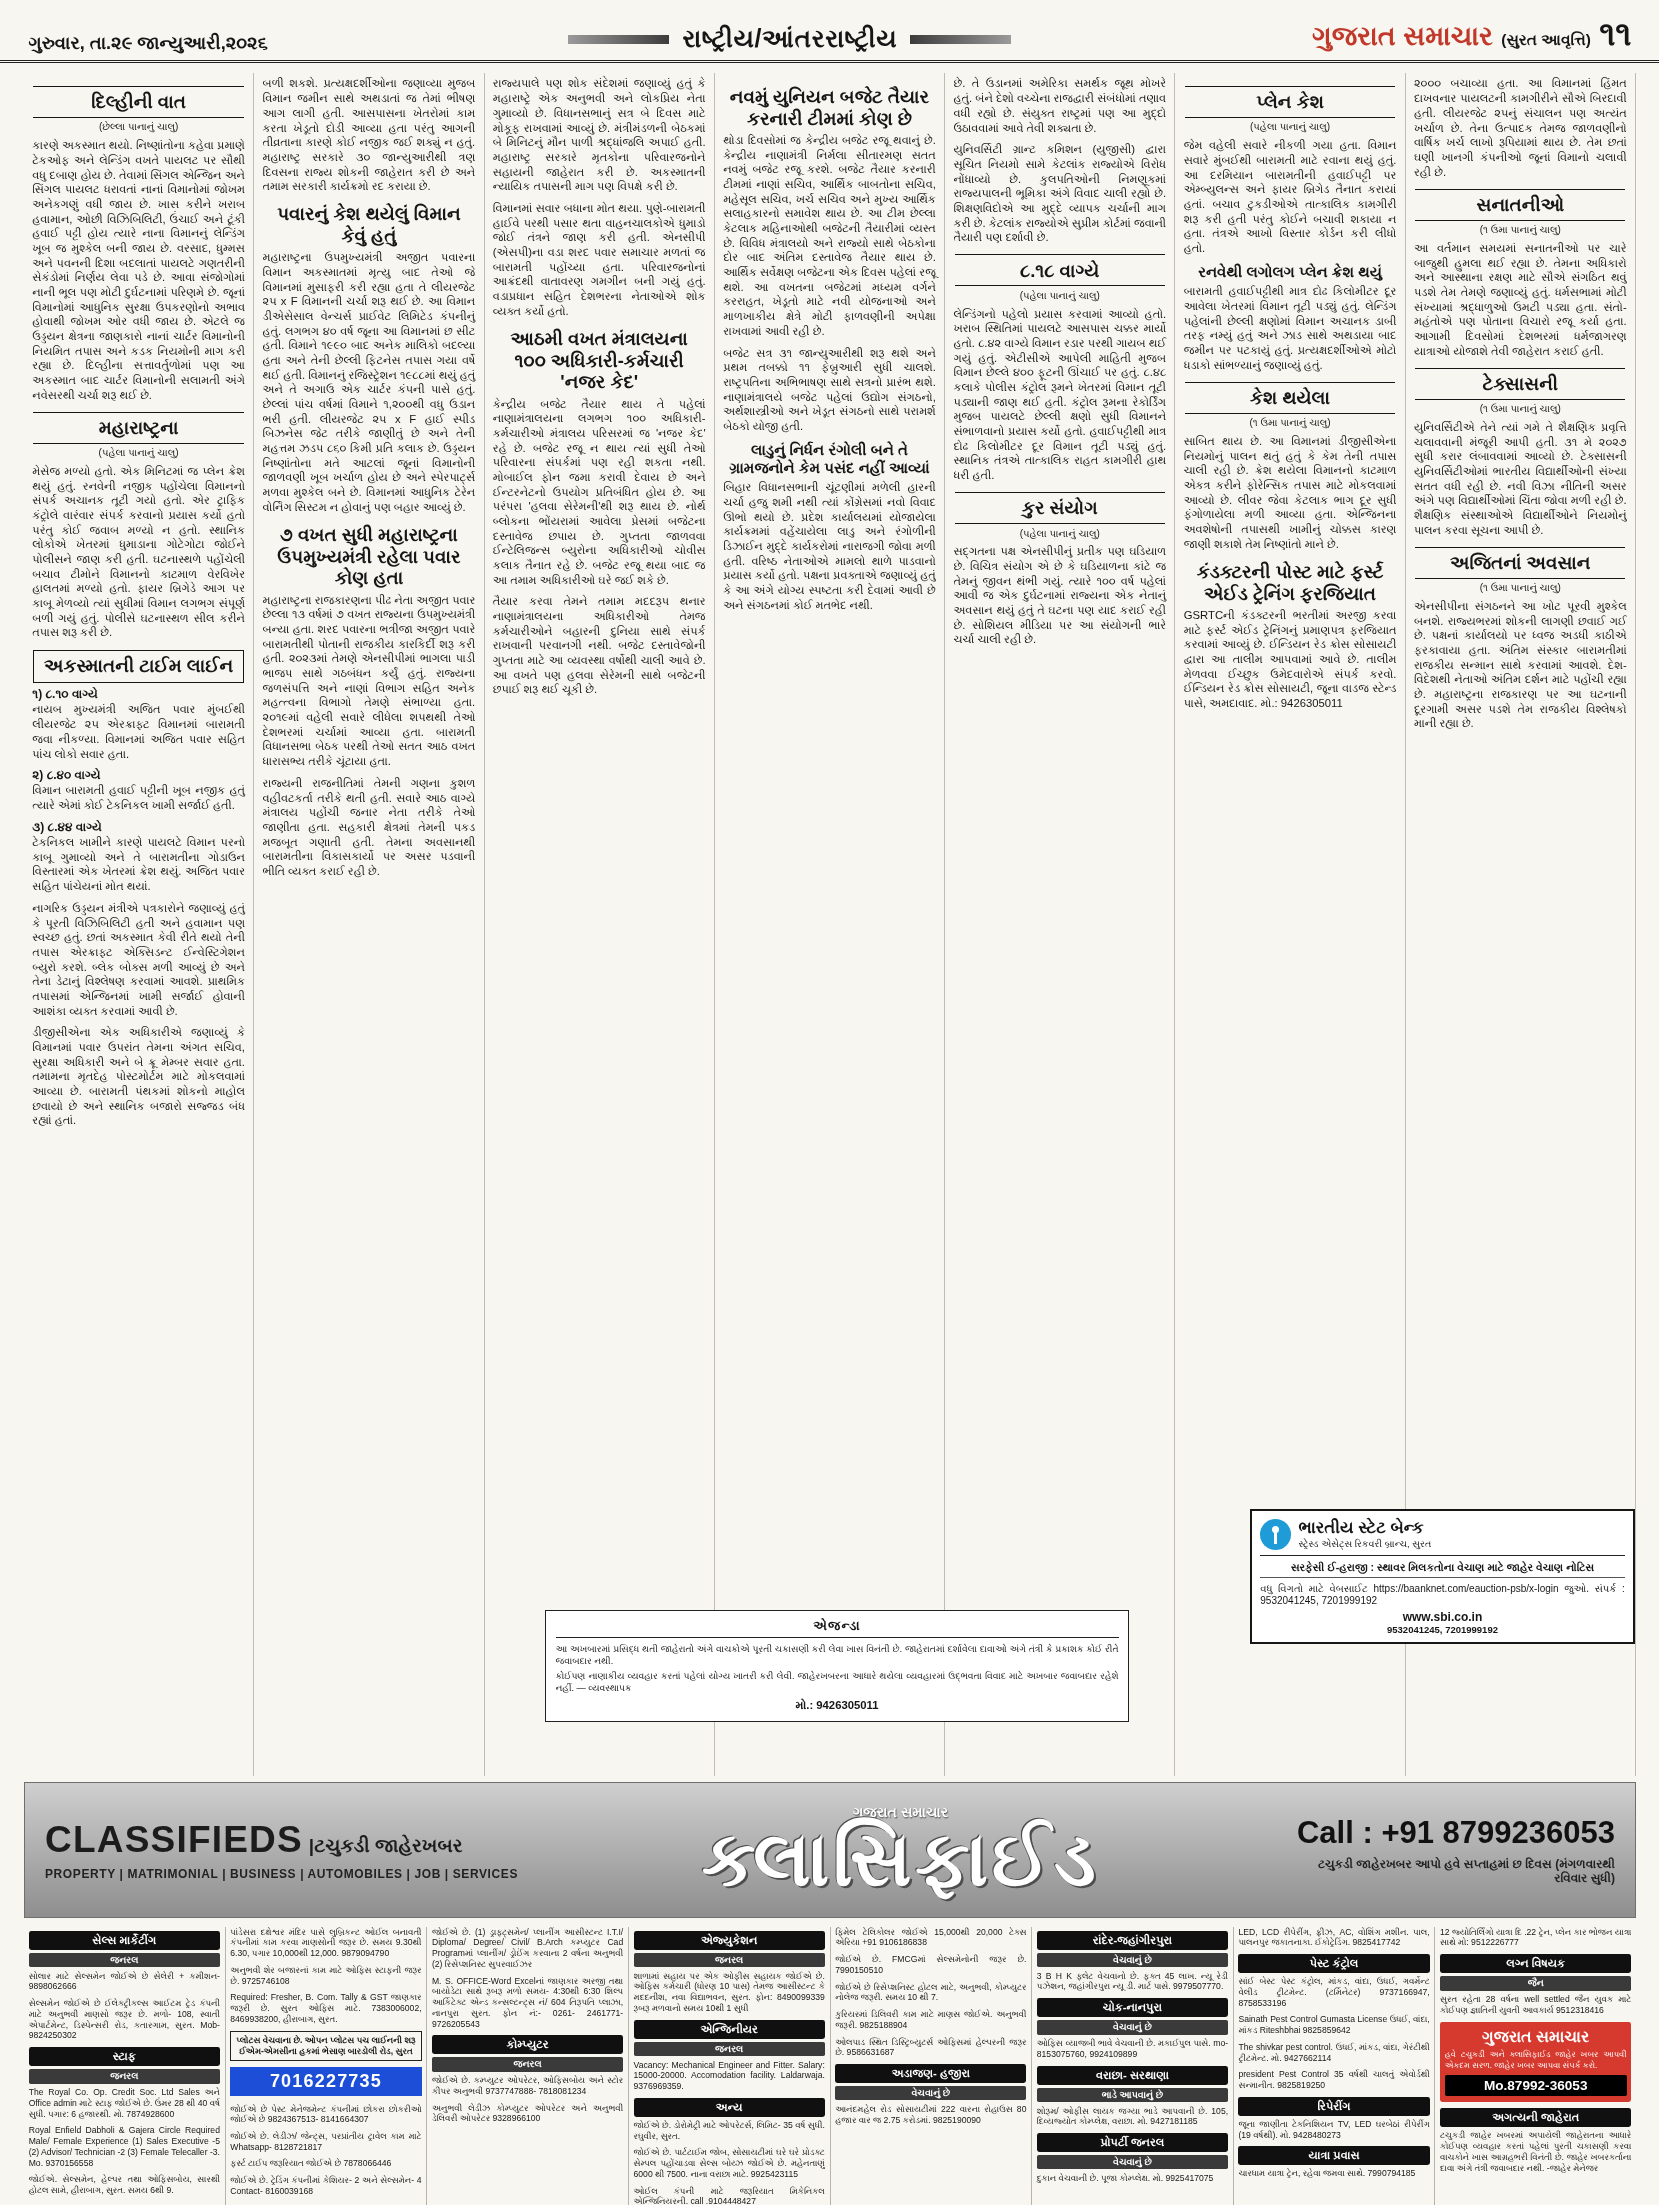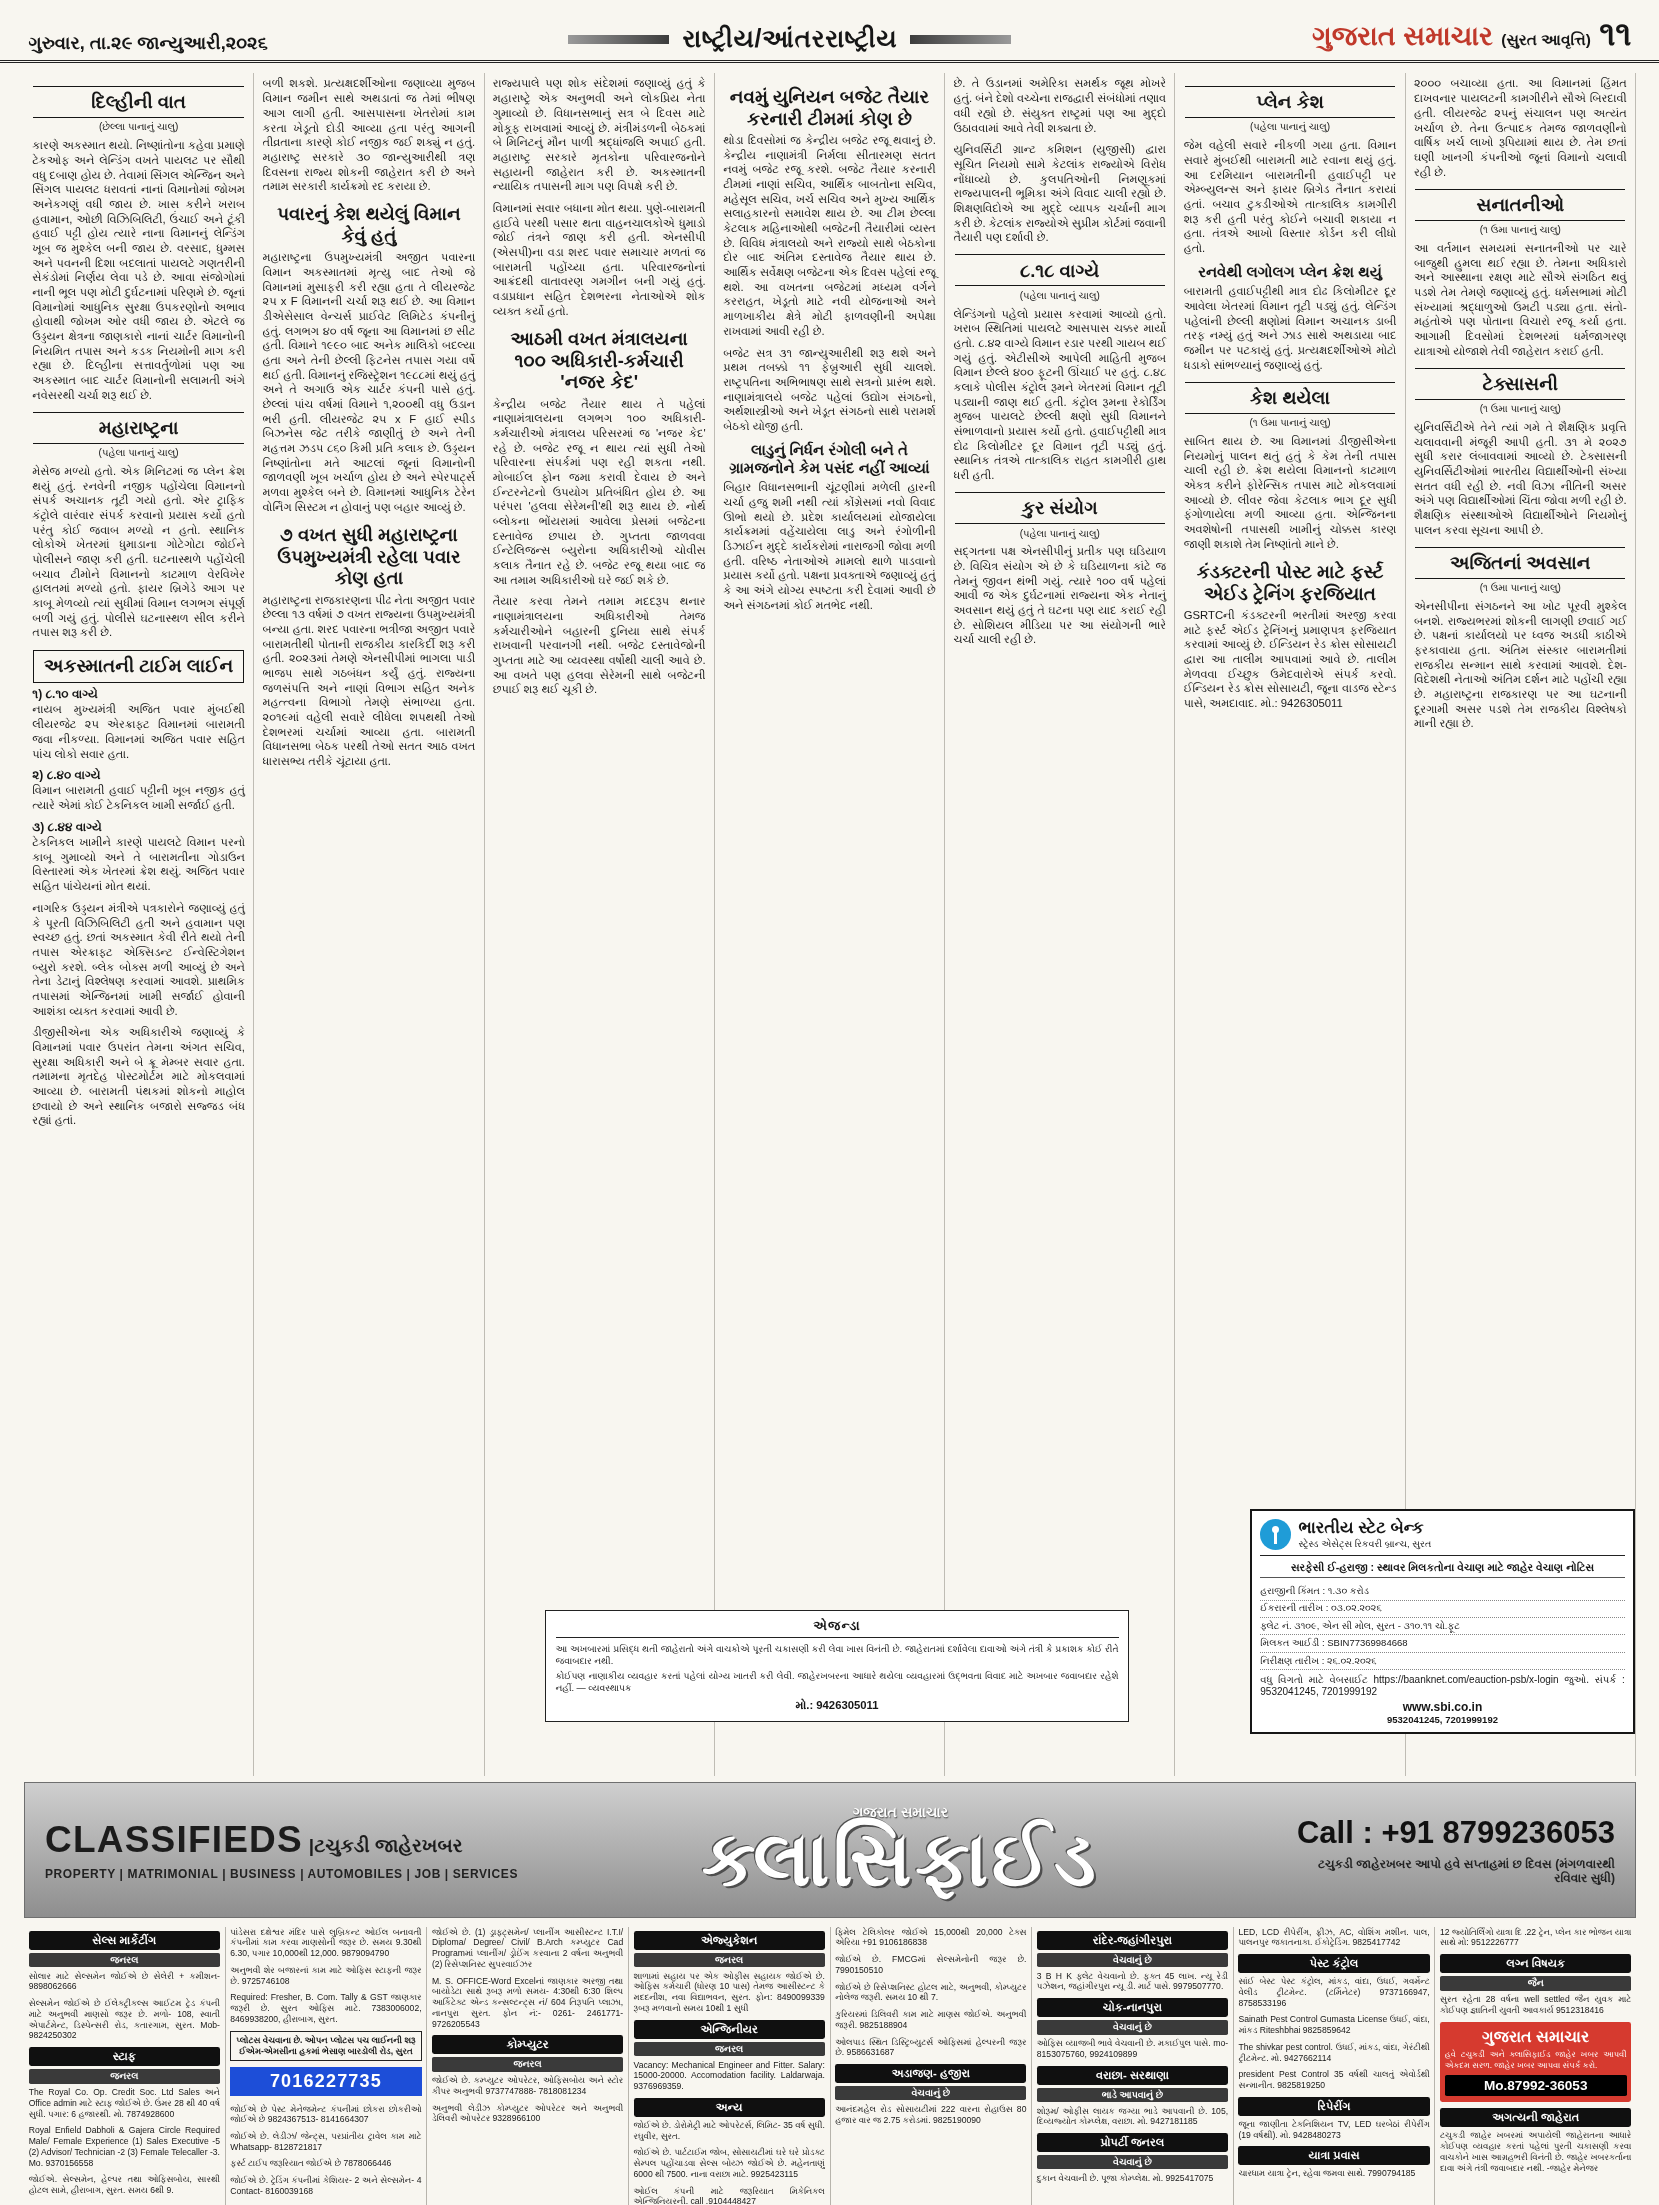--- a/index.html
+++ b/index.html
@@ -121,20 +121,21 @@
         <div class="body-text">ટેકનિકલ ખામીને કારણે પાયલટે વિમાન પરનો કાબૂ ગુમાવ્યો અને તે બારામતીના ગોડાઉન વિસ્તારમાં એક ખેતરમાં ક્રેશ થયું. અજિત પવાર સહિત પાંચેયનાં મોત થયાં.</div>
         <div class="body-text">નાગરિક ઉડ્ડયન મંત્રીએ પત્રકારોને જણાવ્યું હતું કે પૂરતી વિઝિબિલિટી હતી અને હવામાન પણ સ્વચ્છ હતું. છતાં અકસ્માત કેવી રીતે થયો તેની તપાસ એરક્રાફ્ટ એક્સિડન્ટ ઈન્વેસ્ટિગેશન બ્યુરો કરશે. બ્લેક બોક્સ મળી આવ્યું છે અને તેના ડેટાનું વિશ્લેષણ કરવામાં આવશે. પ્રાથમિક તપાસમાં એન્જિનમાં ખામી સર્જાઈ હોવાની આશંકા વ્યક્ત કરવામાં આવી છે.</div>
         <div class="body-text">ડીજીસીએના એક અધિકારીએ જણાવ્યું કે વિમાનમાં પવાર ઉપરાંત તેમના અંગત સચિવ, સુરક્ષા અધિકારી અને બે ક્રૂ મેમ્બર સવાર હતા. તમામના મૃતદેહ પોસ્ટમોર્ટમ માટે મોકલવામાં આવ્યા છે. બારામતી પંથકમાં શોકનો માહોલ છવાયો છે અને સ્થાનિક બજારો સજ્જડ બંધ રહ્યાં હતાં.</div>
       </div>
       <div class="news-col">
         <div class="body-text">બળી શકશે. પ્રત્યક્ષદર્શીઓના જણાવ્યા મુજબ વિમાન જમીન સાથે અથડાતાં જ તેમાં ભીષણ આગ લાગી હતી. આસપાસના ખેતરોમાં કામ કરતા ખેડૂતો દોડી આવ્યા હતા પરંતુ આગની તીવ્રતાના કારણે કોઈ નજીક જઈ શક્યું ન હતું. મહારાષ્ટ્ર સરકારે ૩૦ જાન્યુઆરીથી ત્રણ દિવસના રાજ્ય શોકની જાહેરાત કરી છે અને તમામ સરકારી કાર્યક્રમો રદ કરાયા છે.</div>
         <div class="headline">પવારનું કેશ થયેલું વિમાન કેવું હતું</div>
         <div class="body-text">મહારાષ્ટ્રના ઉપમુખ્યમંત્રી અજીત પવારના વિમાન અકસ્માતમાં મૃત્યુ બાદ તેઓ જે વિમાનમાં મુસાફરી કરી રહ્યા હતા તે લીયરજેટ ૨૫ x F વિમાનની ચર્ચા શરૂ થઈ છે. આ વિમાન ડીએસેસાલ વેન્ચર્સ પ્રાઈવેટ લિમિટેડ કંપનીનું હતું. લગભગ ૪૦ વર્ષ જૂના આ વિમાનમાં છ સીટ હતી. વિમાને ૧૯૯૦ બાદ અનેક માલિકો બદલ્યા હતા અને તેની છેલ્લી ફિટનેસ તપાસ ગયા વર્ષે થઈ હતી. વિમાનનું રજિસ્ટ્રેશન ૧૯૮૮માં થયું હતું અને તે અગાઉ એક ચાર્ટર કંપની પાસે હતું. છેલ્લાં પાંચ વર્ષમાં વિમાને ૧,૨૦૦થી વધુ ઉડાન ભરી હતી. લીયરજેટ ૨૫ x F હાઈ સ્પીડ બિઝનેસ જેટ તરીકે જાણીતું છે અને તેની મહત્તમ ઝડપ ૮૬૦ કિમી પ્રતિ કલાક છે. ઉડ્ડયન નિષ્ણાંતોના મતે આટલાં જૂનાં વિમાનોની જાળવણી ખૂબ ખર્ચાળ હોય છે અને સ્પેરપાર્ટ્સ મળવા મુશ્કેલ બને છે. વિમાનમાં આધુનિક ટેરેન વોર્નિંગ સિસ્ટમ ન હોવાનું પણ બહાર આવ્યું છે.</div>
         <div class="headline">૭ વખત સુધી મહારાષ્ટ્રના ઉપમુખ્યમંત્રી રહેલા પવાર કોણ હતા</div>
         <div class="body-text">મહારાષ્ટ્રના રાજકારણના પીઢ નેતા અજીત પવાર છેલ્લા ૧૩ વર્ષમાં ૭ વખત રાજ્યના ઉપમુખ્યમંત્રી બન્યા હતા. શરદ પવારના ભત્રીજા અજીત પવારે બારામતીથી પોતાની રાજકીય કારકિર્દી શરૂ કરી હતી. ૨૦૨૩માં તેમણે એનસીપીમાં ભાગલા પાડી ભાજપ સાથે ગઠબંધન કર્યું હતું. રાજ્યના જળસંપત્તિ અને નાણાં વિભાગ સહિત અનેક મહત્ત્વના વિભાગો તેમણે સંભાળ્યા હતા. ૨૦૧૯માં વહેલી સવારે લીધેલા શપથથી તેઓ દેશભરમાં ચર્ચામાં આવ્યા હતા. બારામતી વિધાનસભા બેઠક પરથી તેઓ સતત આઠ વખત ધારાસભ્ય તરીકે ચૂંટાયા હતા.</div>
+        <div class="body-text">રાજ્યની રાજનીતિમાં તેમની ગણના કુશળ વહીવટકર્તા તરીકે થતી હતી. સવારે આઠ વાગ્યે મંત્રાલય પહોંચી જનાર નેતા તરીકે તેઓ જાણીતા હતા. સહકારી ક્ષેત્રમાં તેમની પકડ મજબૂત ગણાતી હતી. તેમના અવસાનથી બારામતીના વિકાસકાર્યો પર અસર પડવાની ભીતિ વ્યક્ત કરાઈ રહી છે.</div>
       </div>
       <div class="news-col">
         <div class="body-text">રાજ્યપાલે પણ શોક સંદેશમાં જણાવ્યું હતું કે મહારાષ્ટ્રે એક અનુભવી અને લોકપ્રિય નેતા ગુમાવ્યો છે. વિધાનસભાનું સત્ર બે દિવસ માટે મોકૂફ રાખવામાં આવ્યું છે. મંત્રીમંડળની બેઠકમાં બે મિનિટનું મૌન પાળી શ્રદ્ધાંજલિ અપાઈ હતી. મહારાષ્ટ્ર સરકારે મૃતકોના પરિવારજનોને સહાયની જાહેરાત કરી છે. અકસ્માતની ન્યાયિક તપાસની માગ પણ વિપક્ષે કરી છે.</div>
         <div class="body-text">વિમાનમાં સવાર બધાના મોત થયા. પુણે-બારામતી હાઈવે પરથી પસાર થતા વાહનચાલકોએ ધુમાડો જોઈ તંત્રને જાણ કરી હતી. એનસીપી (એસપી)ના વડા શરદ પવાર સમાચાર મળતાં જ બારામતી પહોંચ્યા હતા. પરિવારજનોનાં આક્રંદથી વાતાવરણ ગમગીન બની ગયું હતું. વડાપ્રધાન સહિત દેશભરના નેતાઓએ શોક વ્યક્ત કર્યો હતો.</div>
         <div class="headline">આઠમી વખત મંત્રાલયના ૧૦૦ અધિકારી-કર્મચારી 'નજર કેદ'</div>
         <div class="body-text">કેન્દ્રીય બજેટ તૈયાર થાય તે પહેલાં નાણામંત્રાલયના લગભગ ૧૦૦ અધિકારી-કર્મચારીઓ મંત્રાલય પરિસરમાં જ 'નજર કેદ' રહે છે. બજેટ રજૂ ન થાય ત્યાં સુધી તેઓ પરિવારના સંપર્કમાં પણ રહી શકતા નથી. મોબાઈલ ફોન જમા કરાવી દેવાય છે અને ઈન્ટરનેટનો ઉપયોગ પ્રતિબંધિત હોય છે. આ પરંપરા 'હલવા સેરેમની'થી શરૂ થાય છે. નોર્થ બ્લોકના ભોંયરામાં આવેલા પ્રેસમાં બજેટના દસ્તાવેજ છપાય છે. ગુપ્તતા જાળવવા ઈન્ટેલિજન્સ બ્યુરોના અધિકારીઓ ચોવીસ કલાક તૈનાત રહે છે. બજેટ રજૂ થયા બાદ જ આ તમામ અધિકારીઓ ઘરે જઈ શકે છે.</div>
         <div class="body-text">તૈયાર કરવા તેમને તમામ મદદરૂપ થનાર નાણામંત્રાલયના અધિકારીઓ તેમજ કર્મચારીઓને બહારની દુનિયા સાથે સંપર્ક રાખવાની પરવાનગી નથી. બજેટ દસ્તાવેજોની ગુપ્તતા માટે આ વ્યવસ્થા વર્ષોથી ચાલી આવે છે. આ વખતે પણ હલવા સેરેમની સાથે બજેટની છપાઈ શરૂ થઈ ચૂકી છે.</div>
       </div>
       <div class="news-col">
         <div class="headline">નવમું યુનિયન બજેટ તૈયાર કરનારી ટીમમાં કોણ છે</div>
@@ -188,27 +189,20 @@
 
     <div class="sbi-box">
       <div class="sbi-head">
         <div class="sbi-logo"></div>
         <div>
           <div class="sbi-bank">ભારતીય સ્ટેટ બેન્ક</div>
           <div class="sbi-branch">સ્ટ્રેસ્ડ એસેટ્સ રિકવરી બ્રાન્ચ, સુરત</div>
         </div>
       </div>
       <div class="sbi-title">સરફેસી ઈ-હરાજી : સ્થાવર મિલકતોના વેચાણ માટે જાહેર વેચાણ નોટિસ</div>
-      <div>
-          <div class="sbi-line">હરાજીની કિંમત : ૧.૩૦ કરોડ</div>
-          <div class="sbi-line">ઈકરારની તારીખ : ૦૩.૦૨.૨૦૨૬</div>
-          <div class="sbi-line">ફ્લેટ નં. ૩૧૦૯, એન સી મોલ, સુરત - ૩૧૦.૧૧ ચો.ફૂટ</div>
-          <div class="sbi-line">મિલકત આઈડી : SBIN77369984668</div>
-          <div class="sbi-line">નિરીક્ષણ તારીખ : ૨૬.૦૨.૨૦૨૬</div>
-        </div>
       <div class="sbi-note">વધુ વિગતો માટે વેબસાઈટ https://baanknet.com/eauction-psb/x-login જુઓ. સંપર્ક : 9532041245, 7201999192</div>
       <div class="sbi-web">www.sbi.co.in</div>
       <div class="sbi-phones">9532041245, 7201999192</div>
     </div>
   </div>
 
   <div class="banner">
     <div class="banner-left">
       <div class="bl-row">
         <span class="bl-main">CLASSIFIEDS</span>

